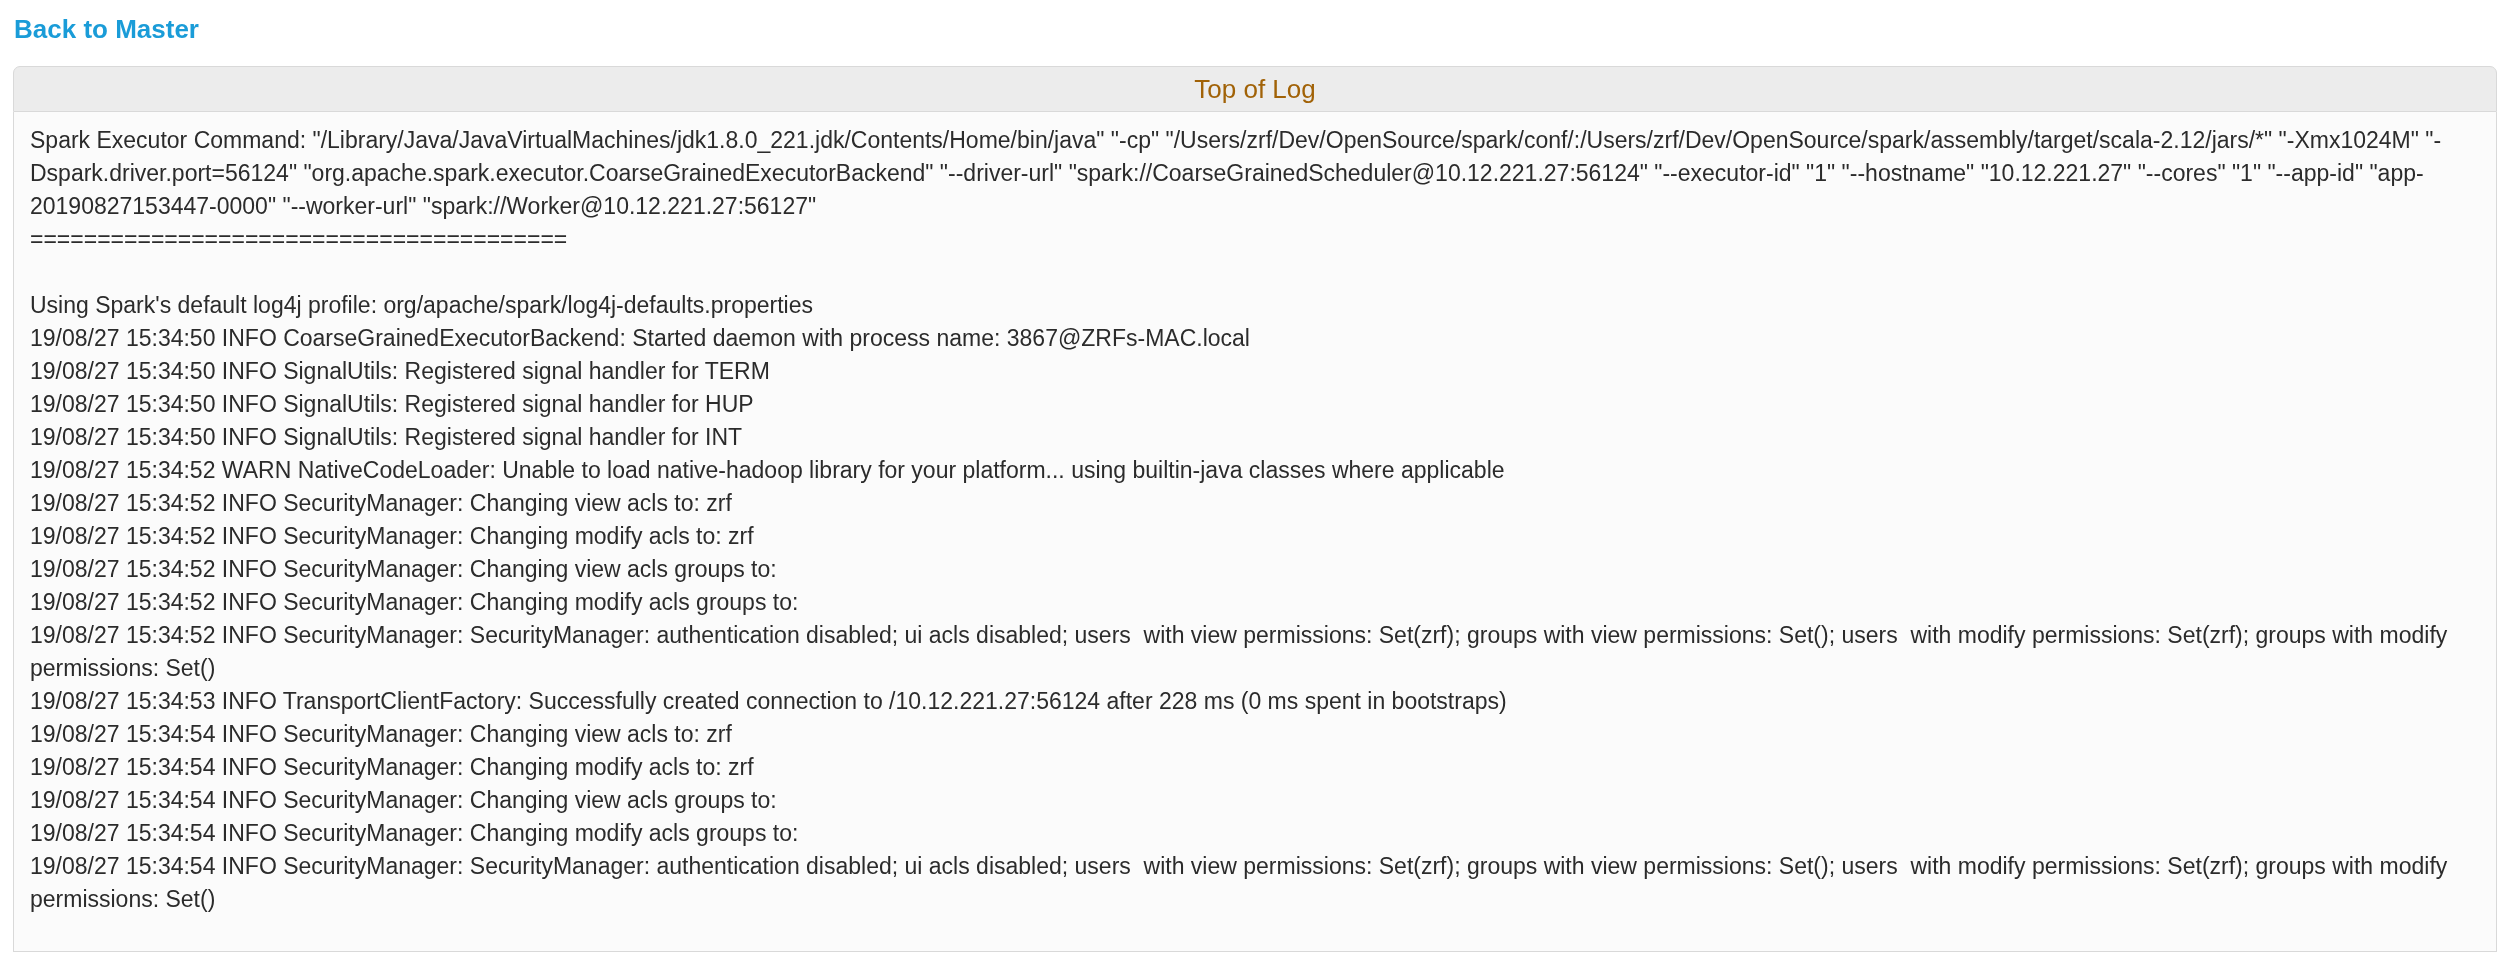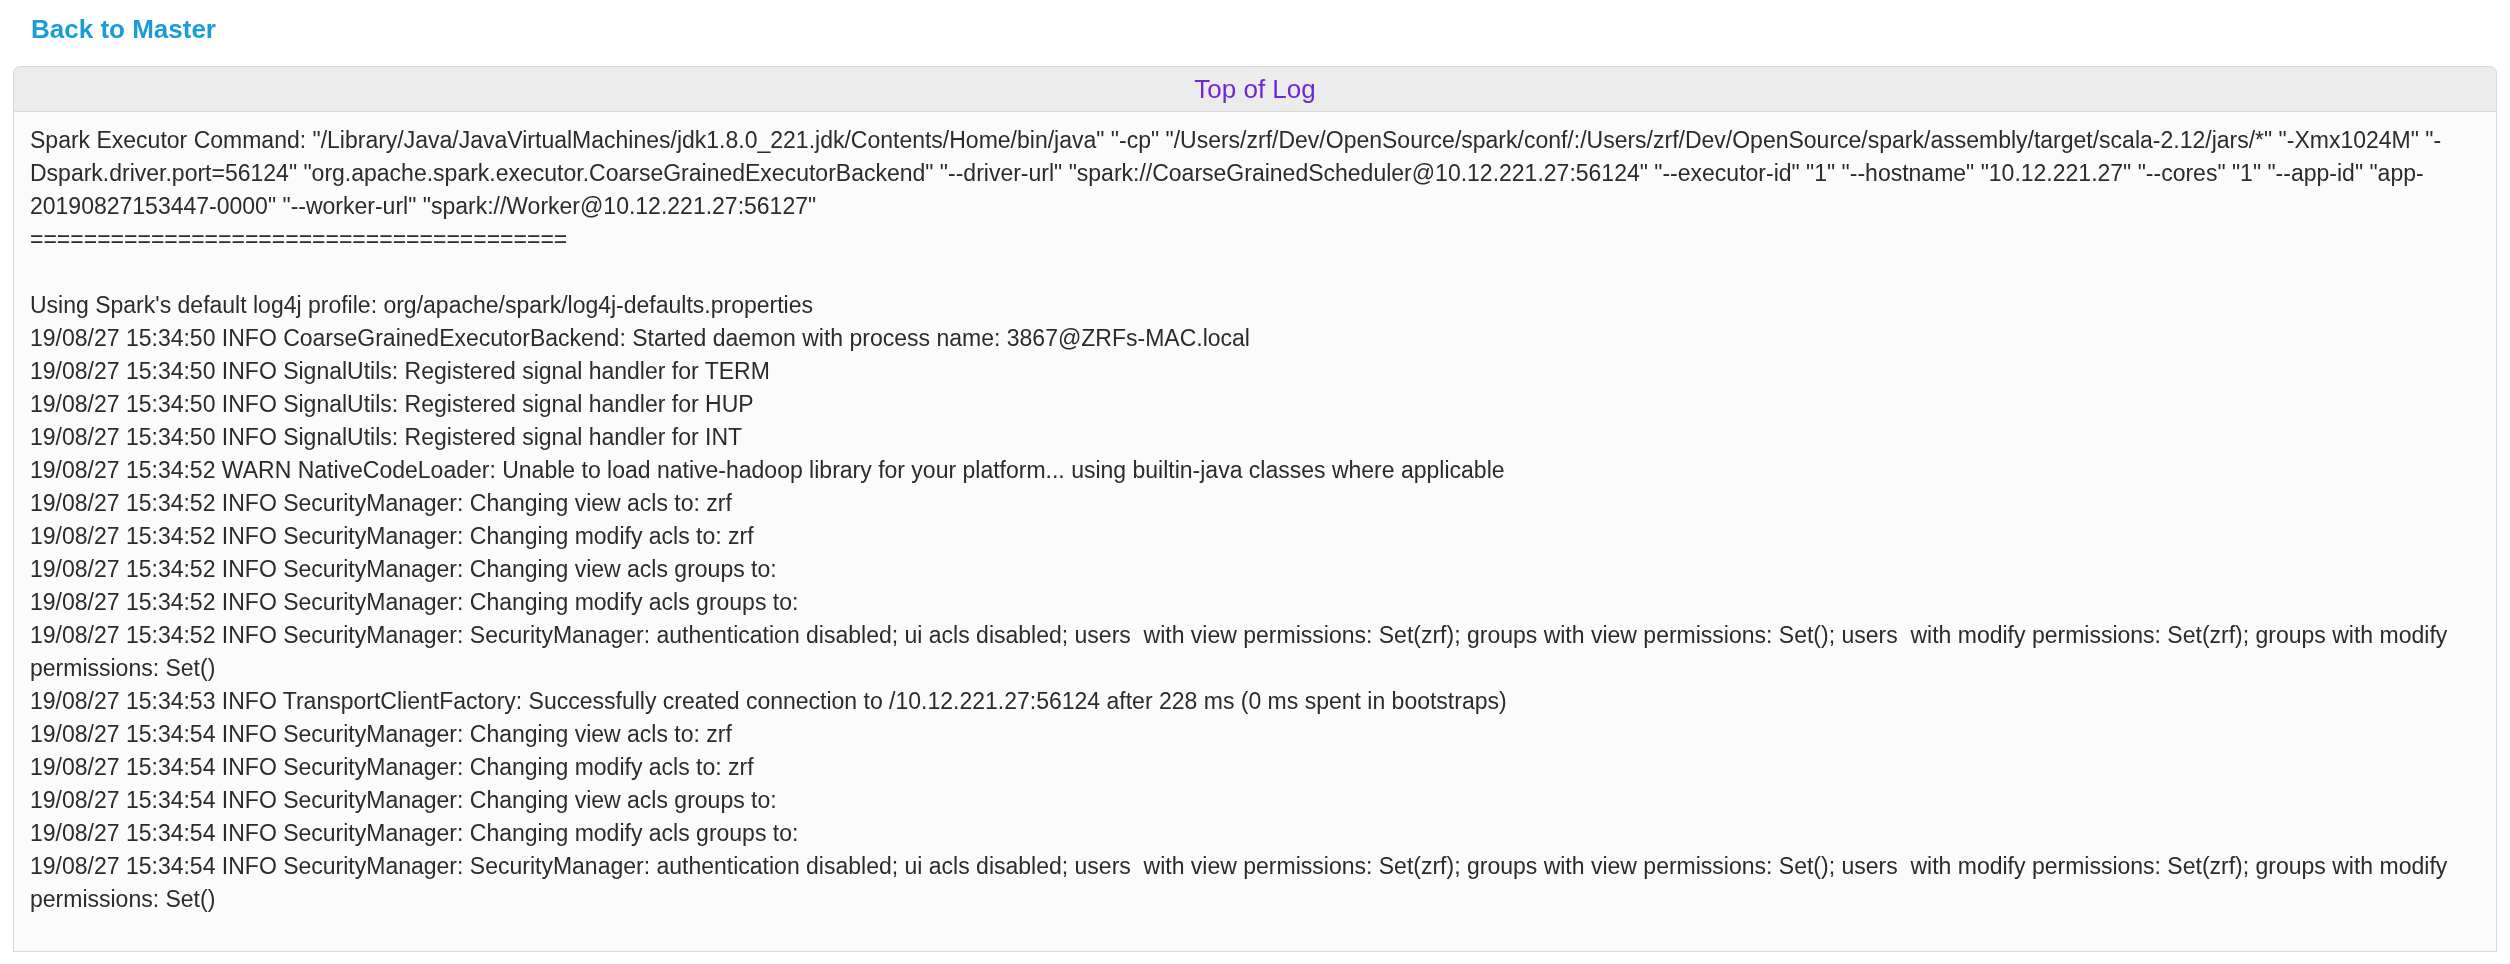--- a/index.html
+++ b/index.html
@@ -12,21 +12,21 @@
     height: 964px;
     overflow: hidden;
     font-family: "Liberation Sans", sans-serif;
     color: #303030;
   }
   .page {
     padding: 8px 13px 0 13px;
   }
   .back-link {
     display: inline-block;
-    margin: 6px 0 0 18px;
+    margin: 6px 0 0 1px;
     font-size: 26px;
     font-weight: 600;
     color: #1a9cd8;
     text-decoration: none;
     cursor: pointer;
   }
   .byte-info {
     margin: 27px 0 0 2px;
     font-size: 26px;
     font-weight: 500;
@@ -38,21 +38,21 @@
   .log-header {
     box-sizing: border-box;
     height: 46px;
     background: #ececec;
     border: 1px solid #d9d9d9;
     border-radius: 7px 7px 0 0;
     display: flex;
     align-items: center;
     justify-content: center;
     font-size: 26px;
-    color: #6d28d9;
+    color: #a16207;
     text-align: center;
   }
   .log-content {
     box-sizing: border-box;
     border: 1px solid #d9d9d9;
     border-top: none;
     background: #fbfbfb;
     padding: 12px 16px;
     height: 840px;
   }

